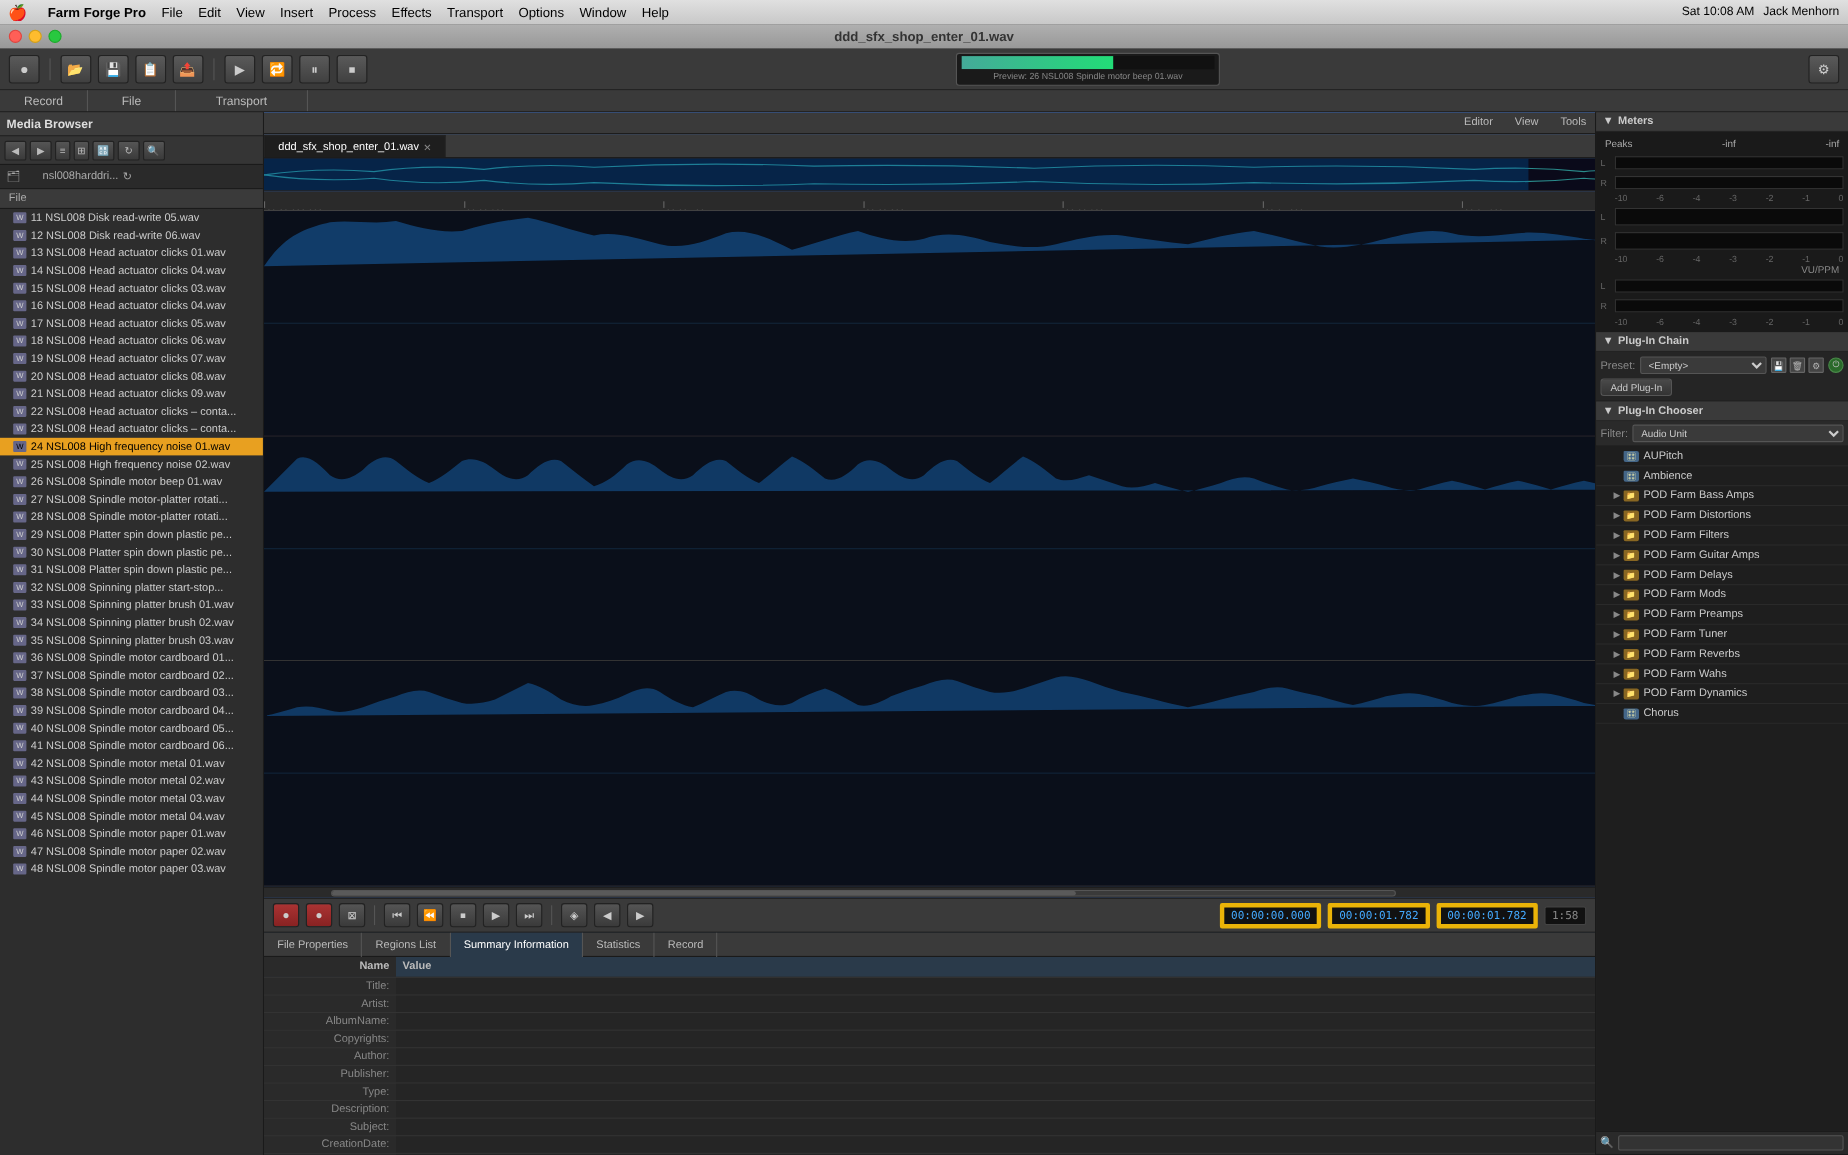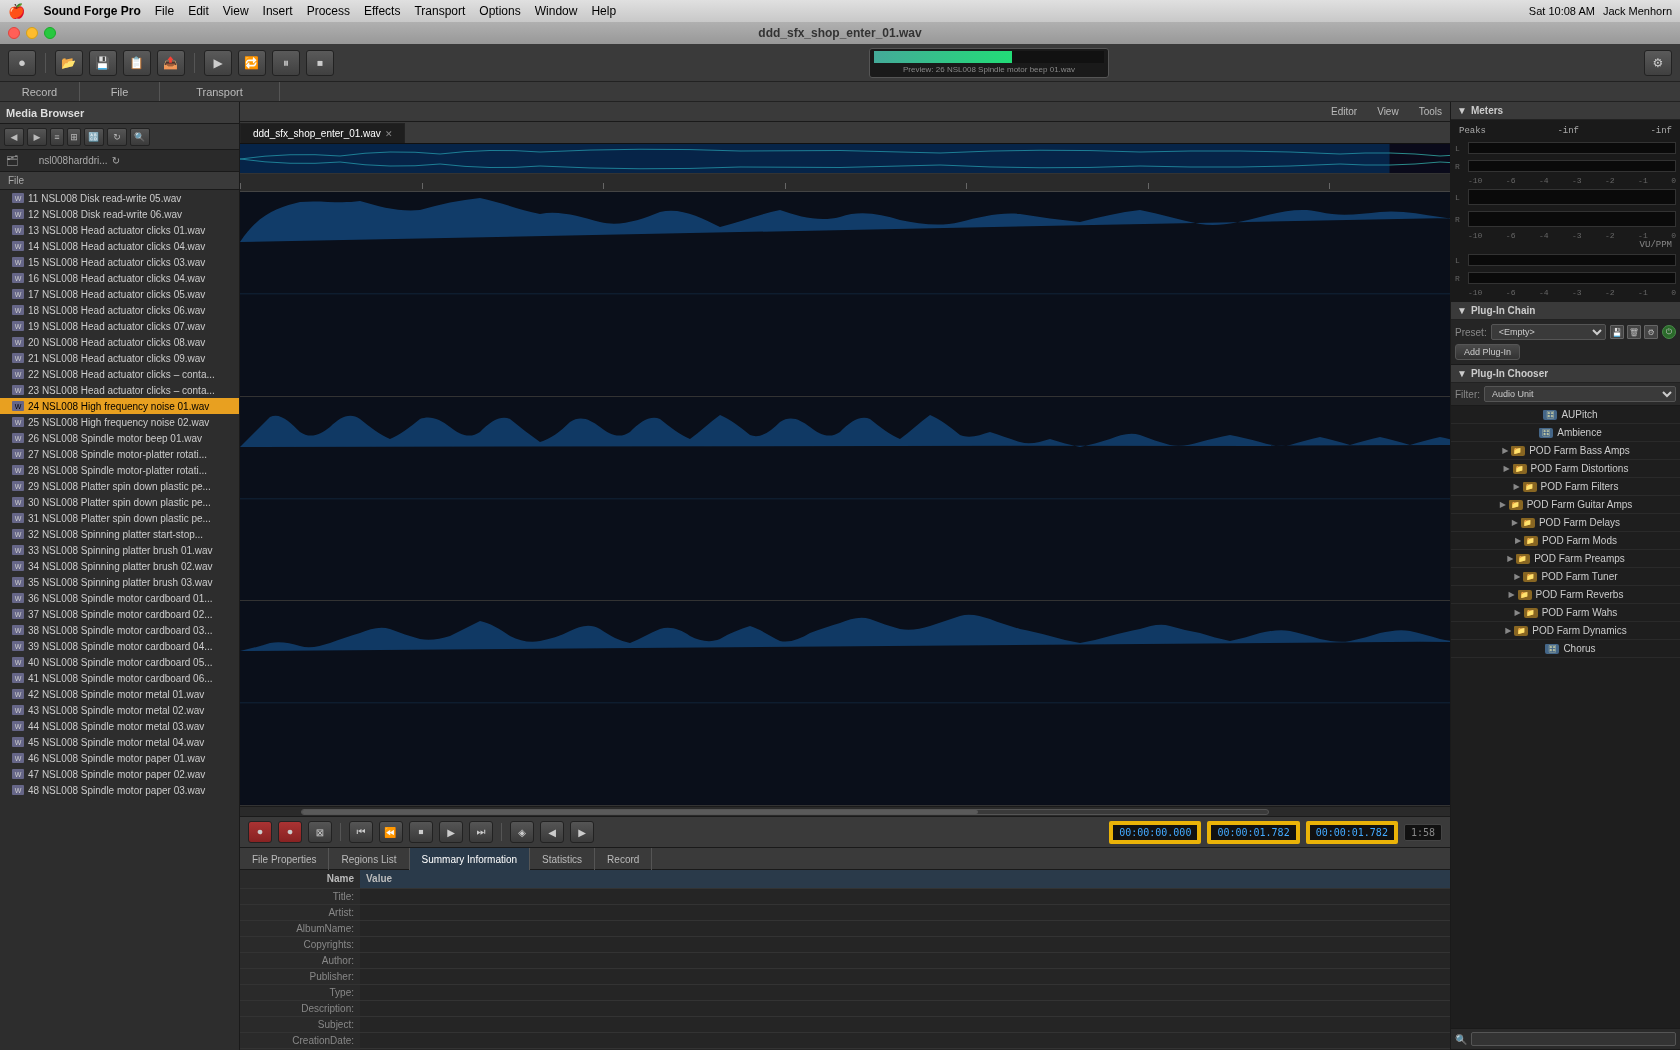--- a/index.html
+++ b/index.html
@@ -456,21 +456,20 @@
       font-weight: bold;
       color: #ccc;
       border-bottom: 1px solid #222;
     }
     .right-section-header .arrow { margin-right: 4px; }
 
     
     .meters-area {
       padding: 4px;
       background: #1a1a1a;
-      font-family: Liberation Mono, monospace;
     }
     .meter-bar-container {
       height: 12px;
       background: #0a0a0a;
       border: 1px solid #333;
       margin: 2px 0;
       position: relative;
       overflow: hidden;
     }
     .meter-bar {
@@ -561,26 +560,25 @@
     }
     .plugin-list {
       flex: 1;
       overflow-y: auto;
       background: #1e1e1e;
     }
     .plugin-item {
       display: flex;
       align-items: center;
       height: 18px;
-      padding: 0 0;
+      padding: 0 15px;
       font-size: 10px;
       color: #ccc;
       cursor: pointer;
       border-bottom: 1px solid #2a2a2a;
-      justify-content: center;
     }
     .plugin-folder-icon {
       width: 14px;
       height: 10px;
       background: #886622;
       border-radius: 1px 2px 2px 2px;
       margin-right: 4px;
       flex-shrink: 0;
       font-size: 7px;
       display: flex;
@@ -632,21 +630,21 @@
       height: 10px;
       background: #2a2a2a;
       border-top: 1px solid #1a1a1a;
     }
   </style>
 </head>
 <body>
 
 <div class="menu-bar">
   <span class="apple-logo">🍎</span>
-  <span class="app-name">Sound Forge Pro</span>
+  <span class="app-name">Farm Forge Pro</span>
   <span class="menu-item">File</span>
   <span class="menu-item">Edit</span>
   <span class="menu-item">View</span>
   <span class="menu-item">Insert</span>
   <span class="menu-item">Process</span>
   <span class="menu-item">Effects</span>
   <span class="menu-item">Transport</span>
   <span class="menu-item">Options</span>
   <span class="menu-item">Window</span>
   <span class="menu-item">Help</span>

